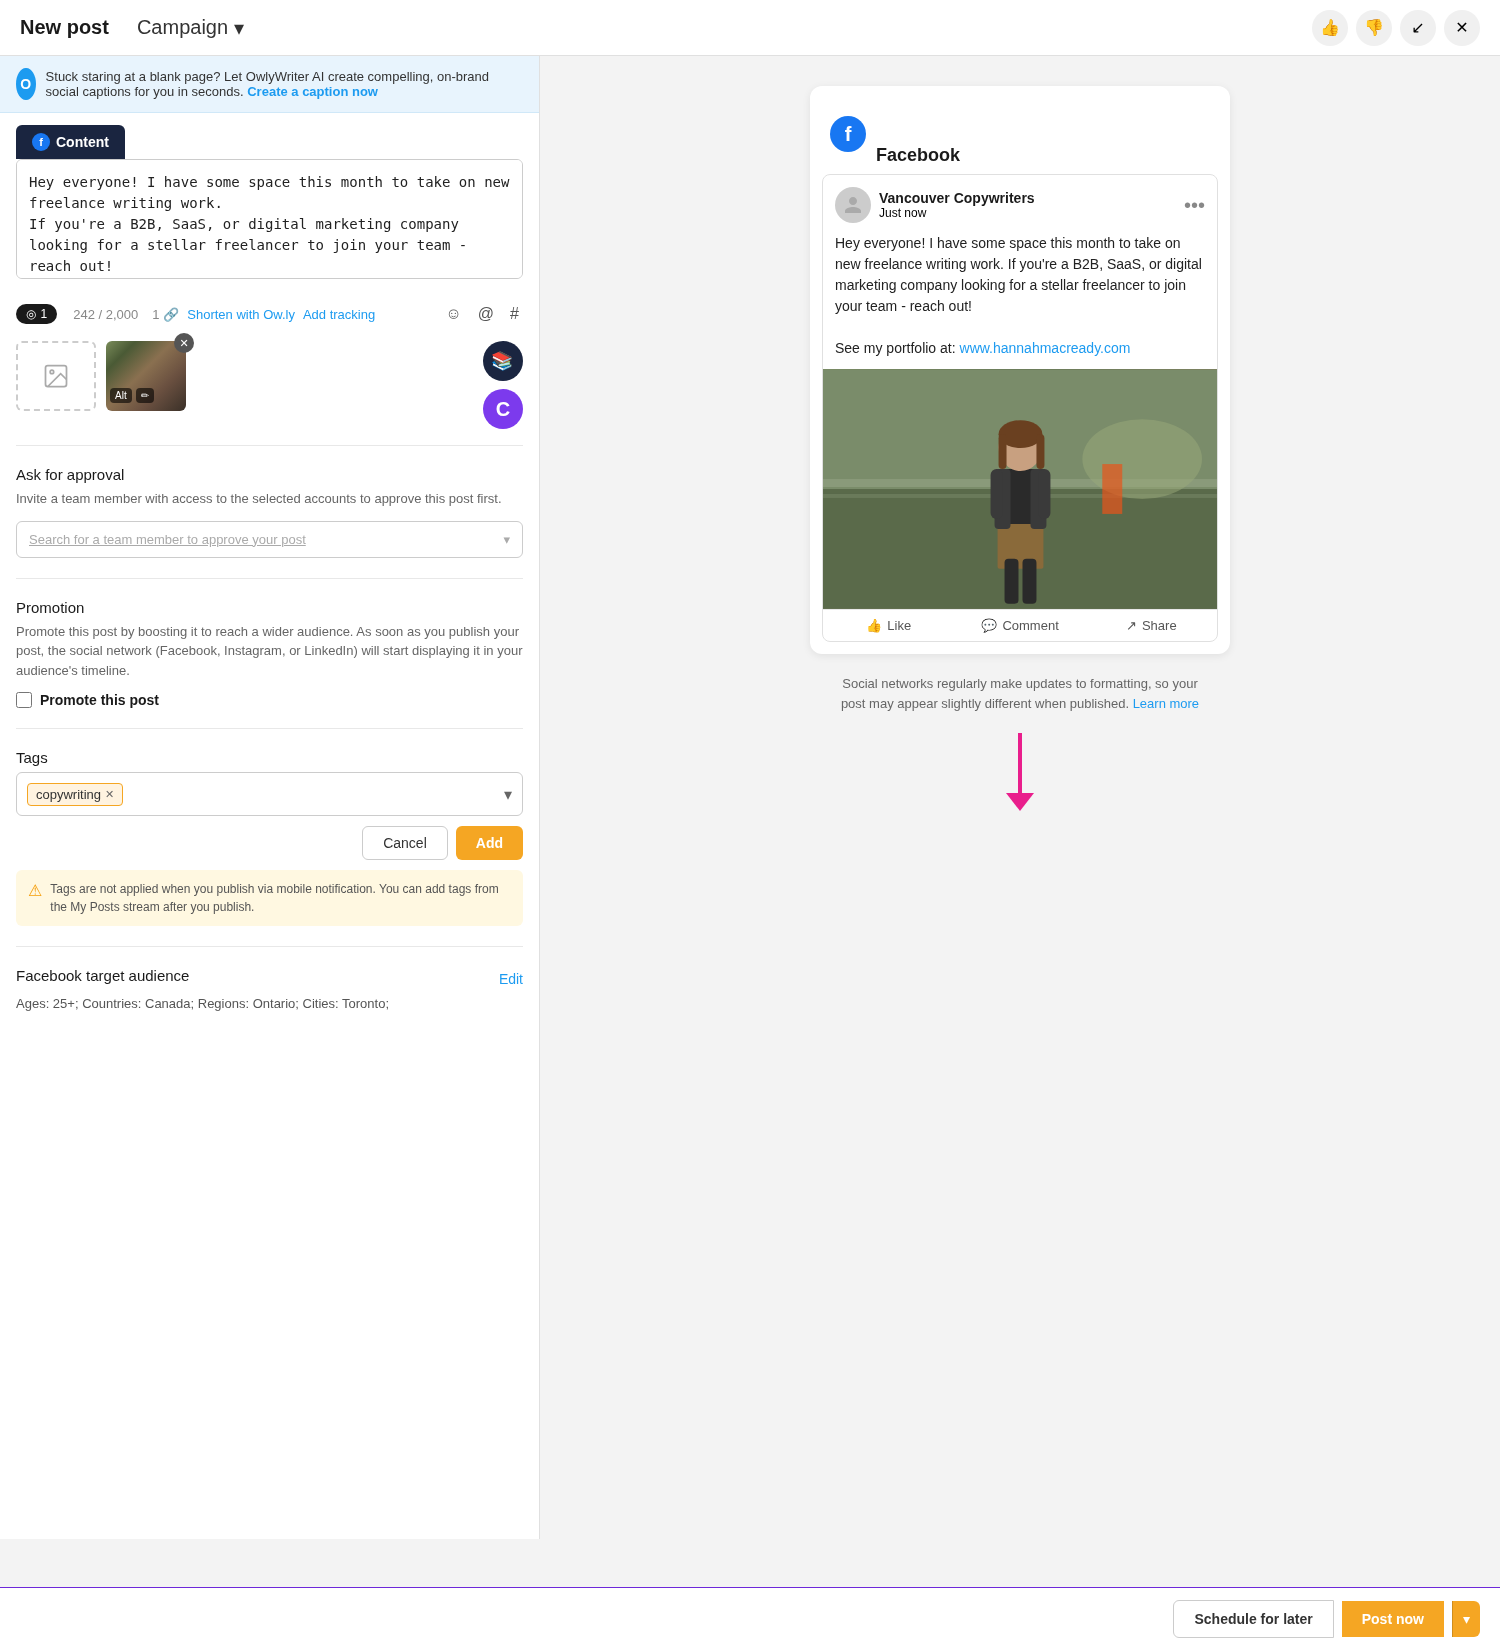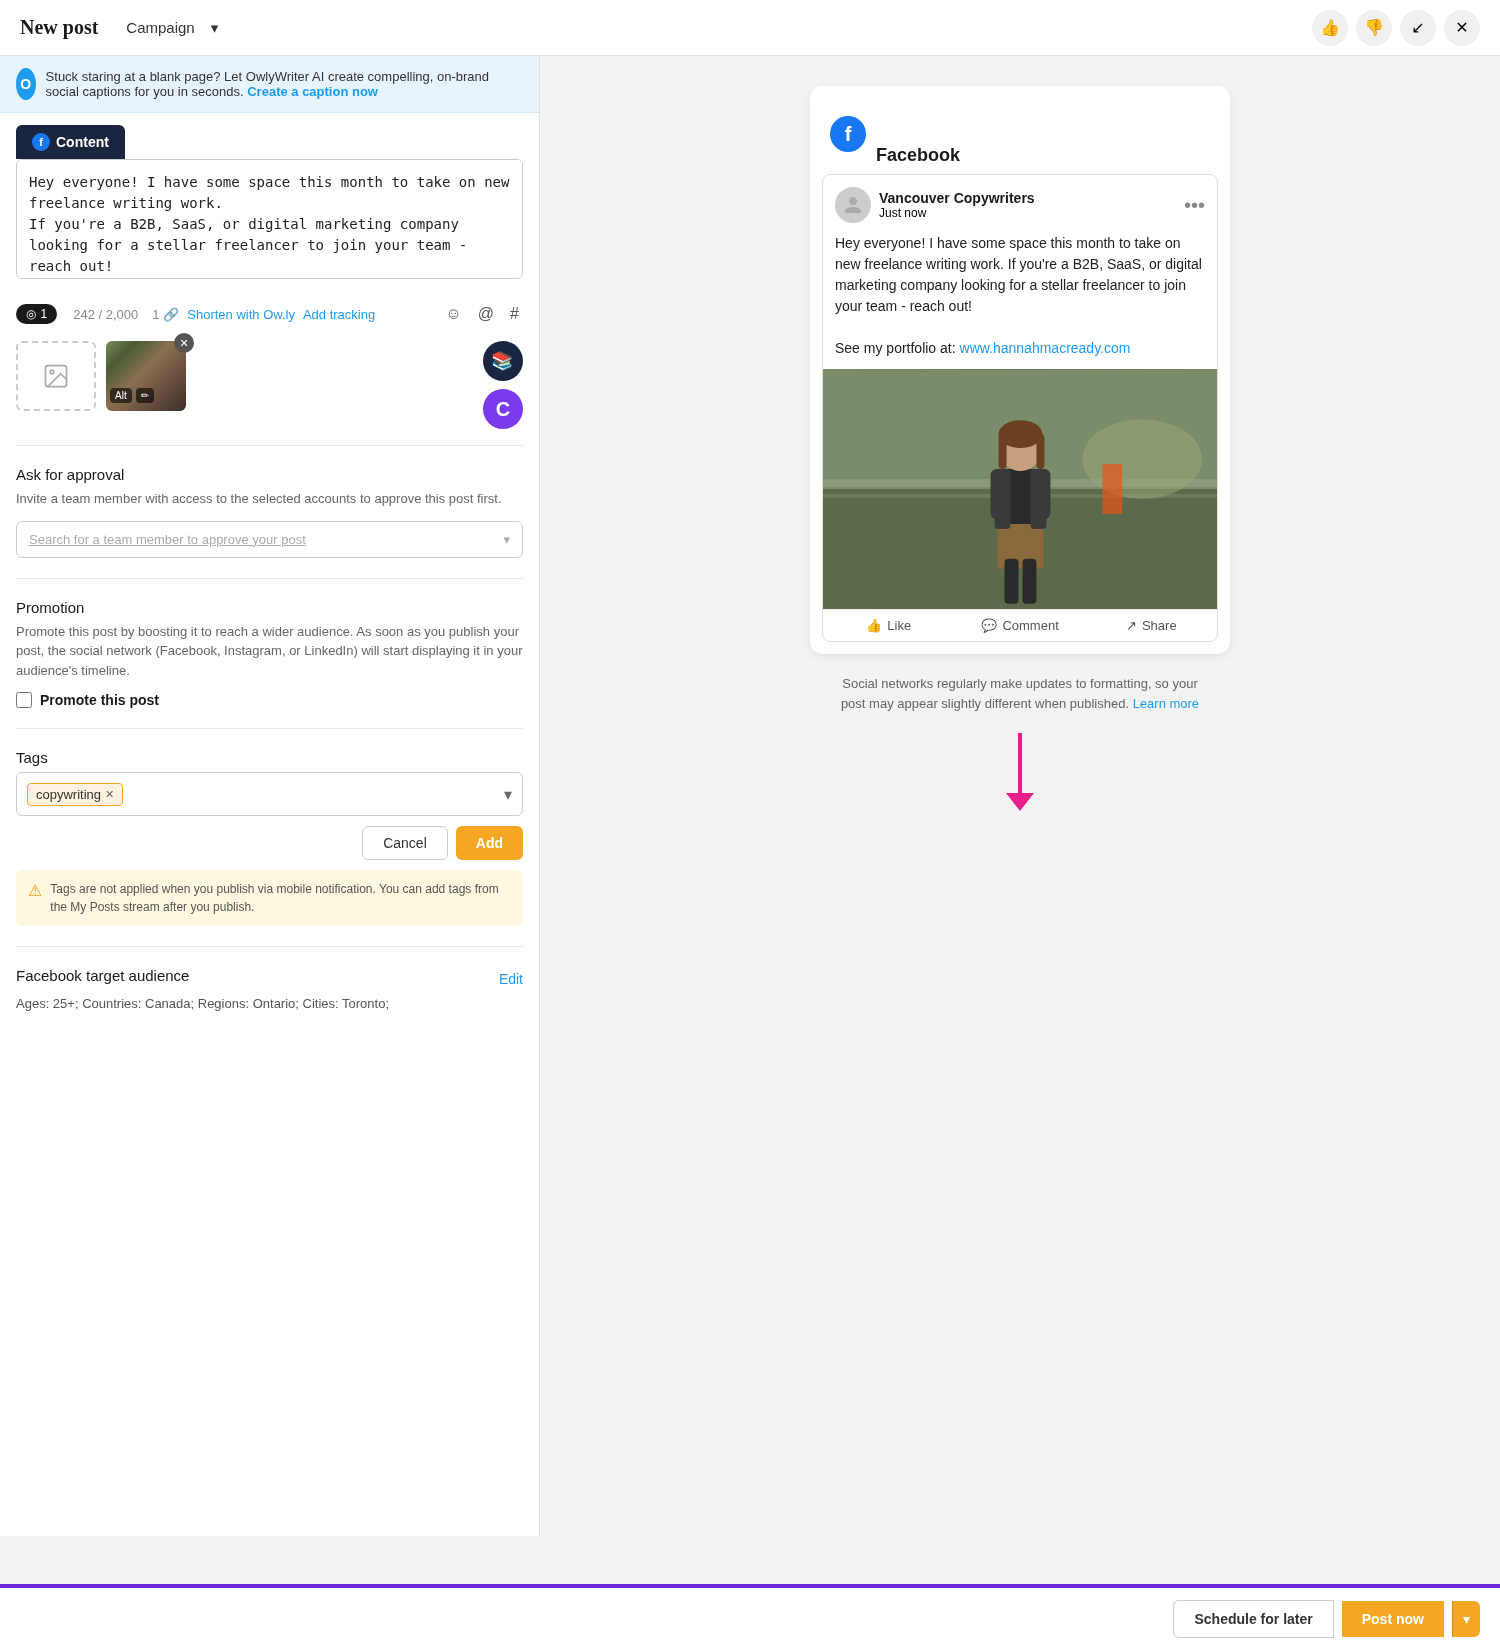--- a/index.html
+++ b/index.html
@@ -1,21 +1,21 @@
 <!DOCTYPE html>
 <html><head>
   <meta charset="utf-8">
   <style>
     * { box-sizing: border-box; margin: 0; padding: 0; }
     body { font-family: -apple-system, BlinkMacSystemFont, 'Segoe UI', sans-serif; background: #f3f3f3; display: flex; flex-direction: column; width: 1500px; min-height: 1650px; }
 
     
     .header { display: flex; align-items: center; padding: 12px 20px; background: #fff; border-bottom: 1px solid #e0e0e0; height: 56px; }
-    .header-title { font-size: 20px; font-weight: 700; color: #1a1a1a; margin-right: 20px; font-family: Liberation Serif, serif; }
-    .campaign-btn { display: flex; align-items: center; gap: 16px; background: none; border: none; cursor: pointer; font-size: 15px; color: #333; padding: 4px 8px; border-radius: 4px; }
+    .header-title { font-size: 20px; font-weight: 700; color: #1a1a1a; margin-right: 20px; }
+    .campaign-btn { display: flex; align-items: center; gap: 6px; background: none; border: none; cursor: pointer; font-size: 20px; color: #333; padding: 4px 8px; border-radius: 4px; }
     .header-actions { margin-left: auto; display: flex; gap: 8px; align-items: center; }
     .header-icon-btn { width: 36px; height: 36px; border-radius: 50%; background: #f0f0f0; border: none; cursor: pointer; display: flex; align-items: center; justify-content: center; font-size: 16px; }
 
     
     .main-layout { display: flex; flex: 1; }
 
     
     .left-panel { width: 540px; background: #fff; overflow-y: auto; border-right: 1px solid #e0e0e0; flex-shrink: 0; }
 
     
@@ -84,21 +84,21 @@
     .warning-box { background: #fff8e1; border-radius: 6px; padding: 10px 12px; display: flex; gap: 8px; align-items: flex-start; margin-top: 10px; }
     .warning-icon { font-size: 16px; color: #f59e0b; flex-shrink: 0; margin-top: 1px; }
     .warning-text { font-size: 12px; color: #555; line-height: 1.5; }
 
     
     .audience-header { display: flex; align-items: center; justify-content: space-between; }
     .edit-link { color: #1d9bf0; font-size: 14px; cursor: pointer; text-decoration: none; }
     .audience-details { font-size: 13px; color: #555; margin-top: 6px; }
 
     
-    .bottom-bar { display: flex; align-items: center; justify-content: flex-end; padding: 12px 20px; background: #fff; border-top: 4px solid #6d28d9; gap: 8px; margin-top: 48px; }
+    .bottom-bar { display: flex; align-items: center; justify-content: flex-end; padding: 12px 20px; background: #fff; border-top: 1px solid #6d28d9; gap: 8px; margin-top: 48px; }
     .schedule-btn { padding: 10px 20px; background: #fff; border: 1px solid #ccc; border-radius: 6px 0 0 6px; font-size: 14px; font-weight: 600; color: #333; cursor: pointer; }
     .post-now-btn { padding: 10px 20px; background: #f5a623; border: none; border-radius: 0 0 0 0; font-size: 14px; font-weight: 700; color: #fff; cursor: pointer; }
     .post-now-arrow { padding: 10px 10px; background: #f5a623; border: none; border-left: 1px solid rgba(0,0,0,0.15); border-radius: 0 6px 6px 0; font-size: 14px; color: #fff; cursor: pointer; }
 
     
     .right-panel { flex: 1; background: #f3f3f3; padding: 30px; display: flex; flex-direction: column; align-items: center; gap: 20px; }
 
     
     .fb-preview-card { background: #fff; border-radius: 12px; box-shadow: 0 2px 8px rgba(0,0,0,0.08); width: 420px; overflow: hidden; }
     .fb-platform-header { display: flex; align-items: center; gap: 10px; padding: 16px 20px 8px; }

